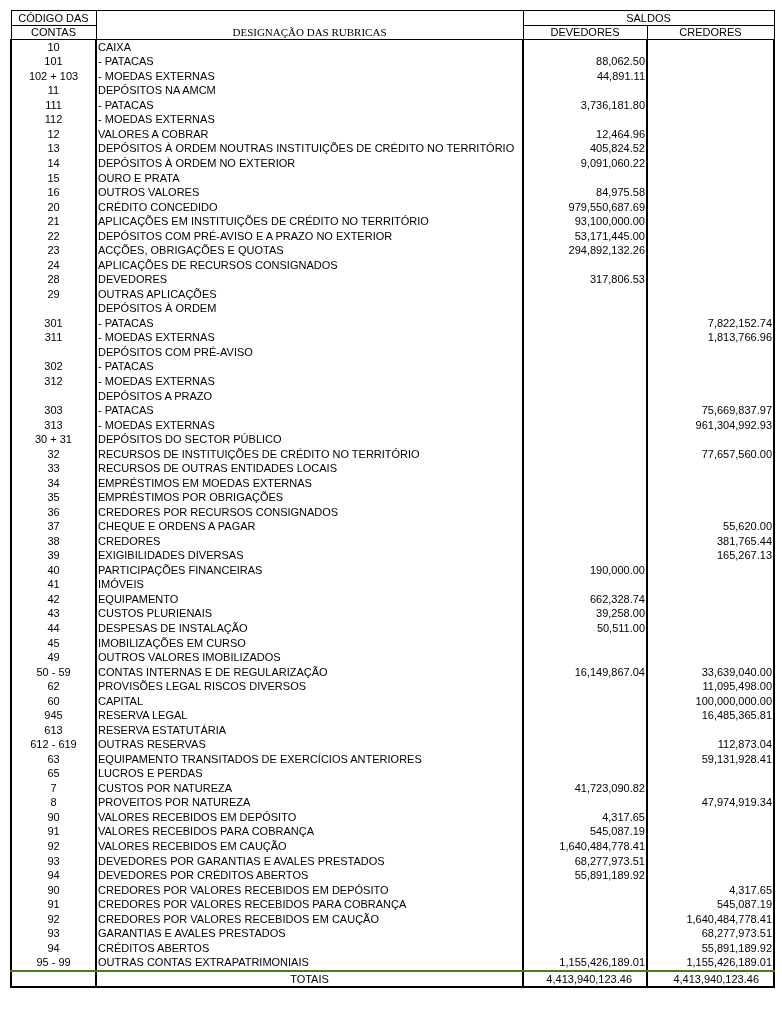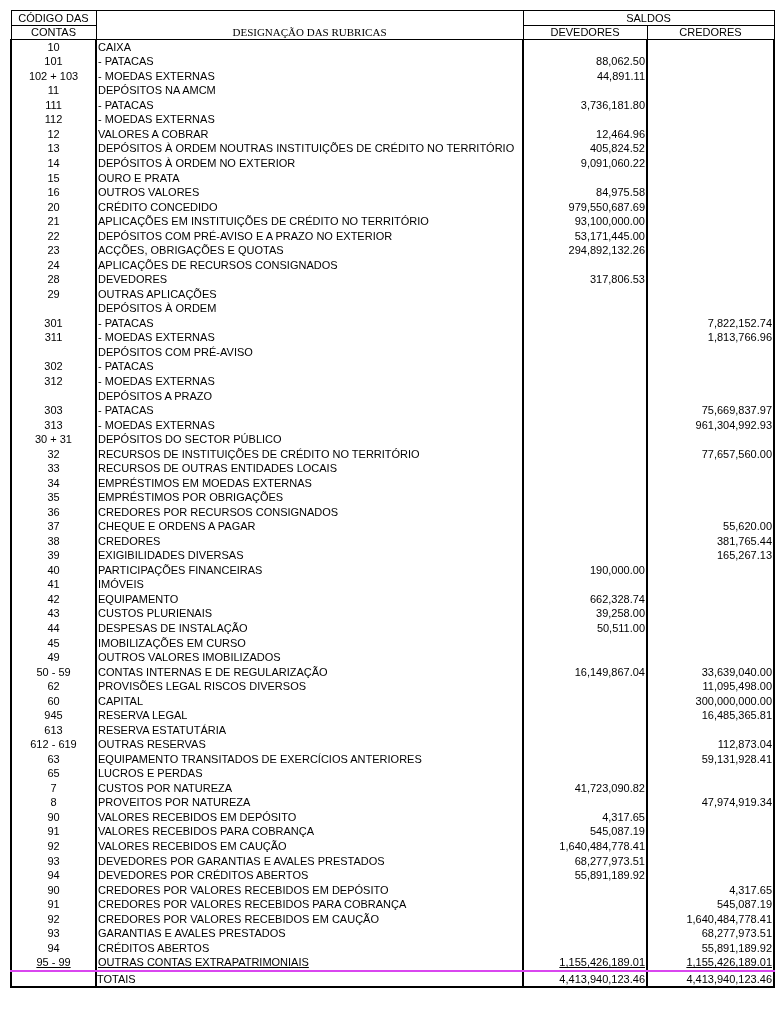--- a/index.html
+++ b/index.html
@@ -13,24 +13,24 @@
   col.c-desc { width: 427px; }
   col.c-dev  { width: 124px; }
   col.c-cred { width: 127px; }
   thead th { height: 13px; border: 1.5px solid #000; text-align: center; }
   thead tr.h1 th { height: 14px; }
   tbody td { height: 14.54px; }
   td.code { text-align: center; border-left: 2px solid #000; border-right: 2px solid #000; }
   td.desc { text-align: left; padding-left: 1px; border-right: 2px solid #000; }
   td.dev  { text-align: right; padding-right: 1px; border-right: 2px solid #000; }
   td.cred { text-align: right; padding-right: 1px; border-right: 2px solid #000; }
-  tbody tr:last-child td { border-bottom: 2px solid #d946ef; text-decoration: underline; }
+  tbody tr:last-child td { border-bottom: 2px solid #4d7c0f; }
   tfoot td { height: 14px; border: 2px solid #000; }
-  tfoot td.tlabel { text-align: left; }
-  tfoot td.dev, tfoot td.cred { text-align: right; padding-right: 1px; }
+  tfoot td.tlabel { text-align: center; }
+  tfoot td.dev, tfoot td.cred { text-align: right; padding-right: 14px; }
 </style>
 </head>
 <body>
 
 <div class="sheet">
   <table>
     <colgroup>
       <col class="c-code">
         <col class="c-desc">
         <col class="c-dev">
@@ -318,21 +318,21 @@
         <tr>
           <td class="code">62</td>
           <td class="desc">PROVISÕES LEGAL RISCOS DIVERSOS</td>
           <td class="dev"></td>
           <td class="cred">11,095,498.00</td>
         </tr>
         <tr>
           <td class="code">60</td>
           <td class="desc">CAPITAL</td>
           <td class="dev"></td>
-          <td class="cred">300,000,000.00</td>
+          <td class="cred">100,000,000.00</td>
         </tr>
         <tr>
           <td class="code">945</td>
           <td class="desc">RESERVA LEGAL</td>
           <td class="dev"></td>
           <td class="cred">16,485,365.81</td>
         </tr>
         <tr>
           <td class="code">613</td>
           <td class="desc">RESERVA ESTATUTÁRIA</td>

